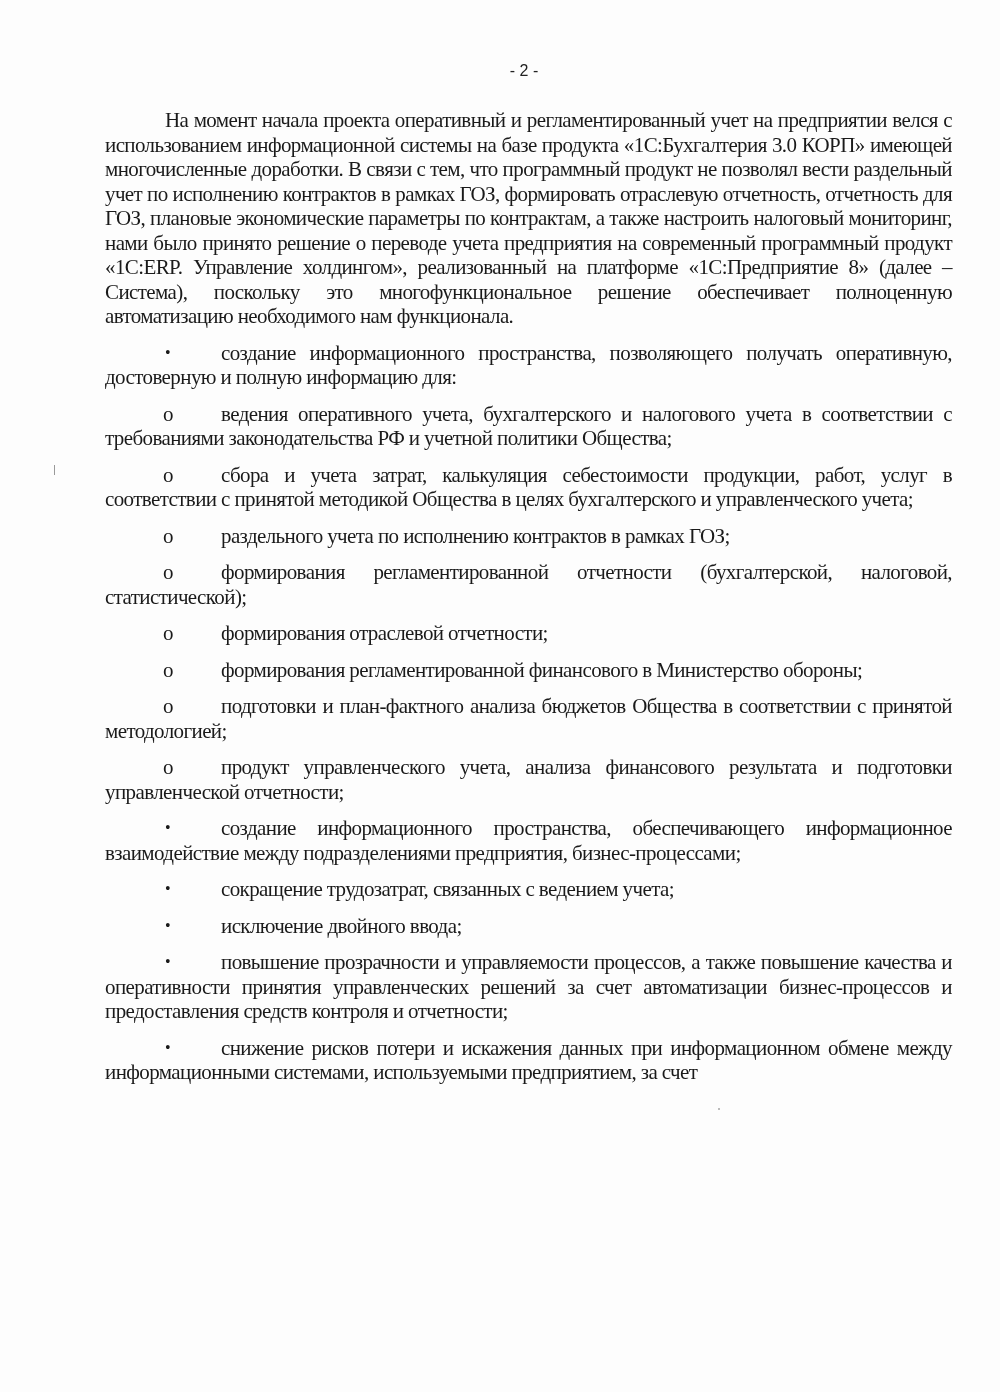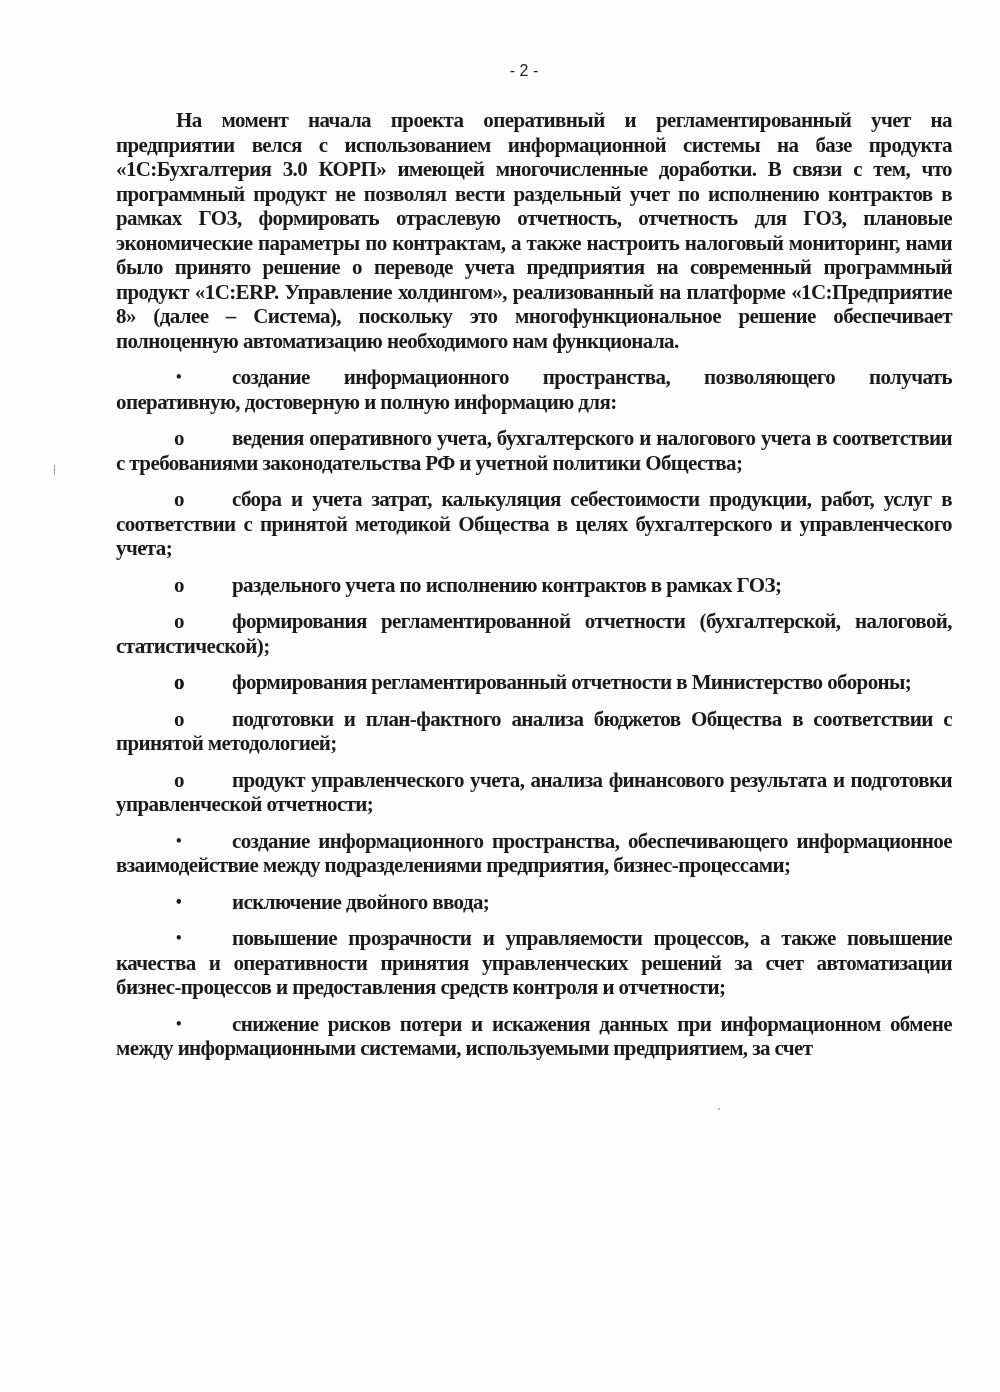--- a/index.html
+++ b/index.html
@@ -2,22 +2,22 @@
 <html><head>
 <meta charset="utf-8">
 <style>
   html, body { margin: 0; padding: 0; background: #ffffff; }
   body { width: 1000px; height: 1392px; position: relative; overflow: hidden; color: #1a1a1a; }
   .page { position: absolute; left: 0; top: 0; width: 1000px; height: 1392px; background: #fdfdfd; }
   .pnum { position: absolute; top: 62px; left: 0; width: 1048px; text-align: center;
           font-family: "Liberation Sans", sans-serif; font-size: 16px; color: #222; }
   .content { position: absolute; left: 104px; top: 108px; width: 848px; }
   .para { font-family: "Liberation Serif", serif; font-size: 21px; line-height: 24.5px;
-          text-align: justify; margin: 0 0 12px 12px; letter-spacing: -0.6px; word-spacing: 0px;
-          transform-origin: left top; font-weight: bold; }
+          text-align: justify; margin: 0 0 12px 1px; letter-spacing: -0.6px; word-spacing: 0px;
+          transform-origin: left top; }
   .indent { text-indent: 60px; }
   .item { position: relative; text-indent: 116px; }
   .marker { position: absolute; left: 58px; top: 0; text-indent: 0; }
   .bullet-marker { left: 60px; font-size: 16px; }
   .mark-tick { position: absolute; left: 54px; top: 465px; width: 1px; height: 10px; background: #999; }
   .speck { position: absolute; background: #bbb; }
 </style>
 </head>
 <body>
 
@@ -27,24 +27,24 @@
   <div class="speck" style="left:718px;top:1108px;width:2px;height:2px;"></div>
 
   <div class="content">
     <p class="para indent">На момент начала проекта оперативный и регламентированный учет на предприятии велся с использованием информационной системы на базе продукта «1С:Бухгалтерия 3.0 КОРП» имеющей многочисленные доработки. В связи с тем, что программный продукт не позволял вести раздельный учет по исполнению контрактов в рамках ГОЗ, формировать отраслевую отчетность, отчетность для ГОЗ, плановые экономические параметры по контрактам, а также настроить налоговый мониторинг, нами было принято решение о переводе учета предприятия на современный программный продукт «1С:ERP. Управление холдингом», реализованный на платформе «1С:Предприятие 8» (далее – Система), поскольку это многофункциональное решение обеспечивает полноценную автоматизацию необходимого нам функционала.</p>
     <div id="items">
         <p class="para item"><span class="marker bullet-marker">•</span><span>создание информационного пространства, позволяющего получать оперативную, достоверную и полную информацию для:</span></p>
         <p class="para item"><span class="marker">o</span><span>ведения оперативного учета, бухгалтерского и налогового учета в соответствии с требованиями законодательства РФ и учетной политики Общества;</span></p>
         <p class="para item"><span class="marker">o</span><span>сбора и учета затрат, калькуляция себестоимости продукции, работ, услуг в соответствии с принятой методикой Общества в целях бухгалтерского и управленческого учета;</span></p>
         <p class="para item"><span class="marker">o</span><span>раздельного учета по исполнению контрактов в рамках ГОЗ;</span></p>
         <p class="para item"><span class="marker">o</span><span>формирования регламентированной отчетности (бухгалтерской, налоговой, статистической);</span></p>
-        <p class="para item"><span class="marker">o</span></p>
-        <p class="para item"><span class="marker">o</span><span>формирования регламентированный отчетности в Министерство обороны;</span></p>
+        <p class="para item"><span class="marker">o</span><span>формирования отраслевой отчетности;</span></p>
+        <p class="para item"><span class="marker">o</span><span>формирования регламентированной финансового в Министерство обороны;</span></p>
         <p class="para item"><span class="marker">o</span><span>подготовки и план-фактного анализа бюджетов Общества в соответствии с принятой методологией;</span></p>
         <p class="para item"><span class="marker">o</span><span>продукт управленческого учета, анализа финансового результата и подготовки управленческой отчетности;</span></p>
         <p class="para item"><span class="marker bullet-marker">•</span><span>создание информационного пространства, обеспечивающего информационное взаимодействие между подразделениями предприятия, бизнес-процессами;</span></p>
-        <p class="para item"><span class="marker bullet-marker">•</span></p>
+        <p class="para item"><span class="marker bullet-marker">•</span><span>сокращение трудозатрат, связанных с ведением учета;</span></p>
         <p class="para item"><span class="marker bullet-marker">•</span><span>исключение двойного ввода;</span></p>
         <p class="para item"><span class="marker bullet-marker">•</span><span>повышение прозрачности и управляемости процессов, а также повышение качества и оперативности принятия управленческих решений за счет автоматизации бизнес-процессов и предоставления средств контроля и отчетности;</span></p>
         <p class="para item"><span class="marker bullet-marker">•</span><span>снижение рисков потери и искажения данных при информационном обмене между информационными системами, используемыми предприятием, за счет</span></p>
       </div>
   </div>
 </div>
 
 </body></html>

